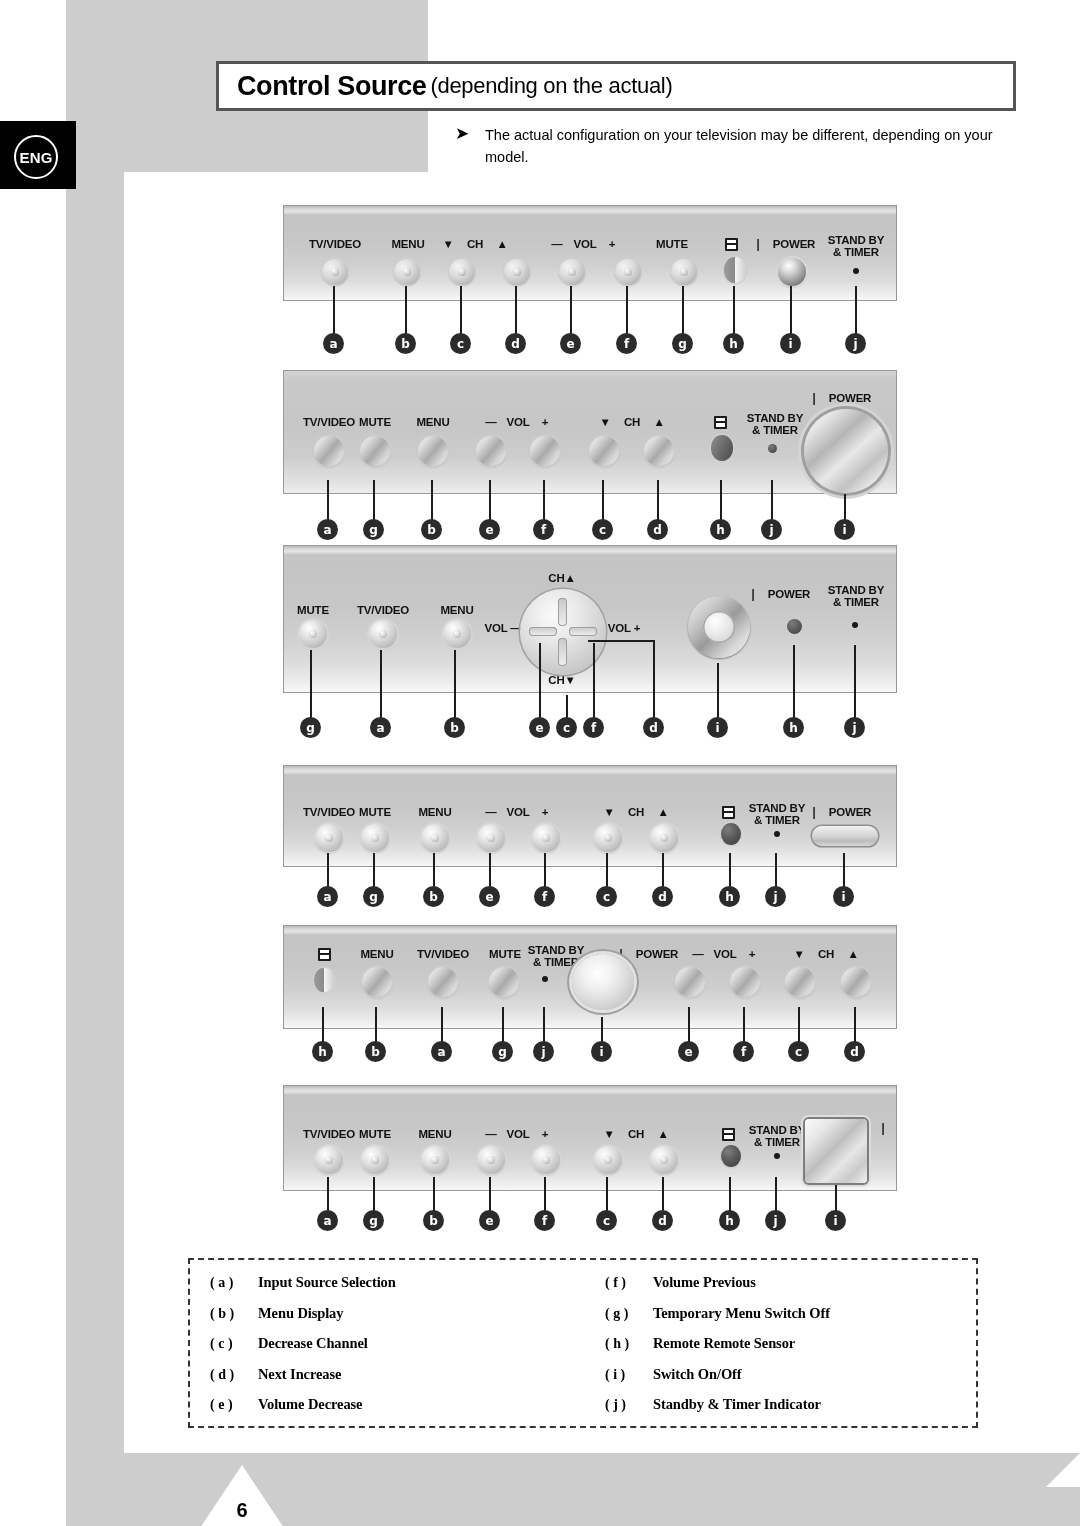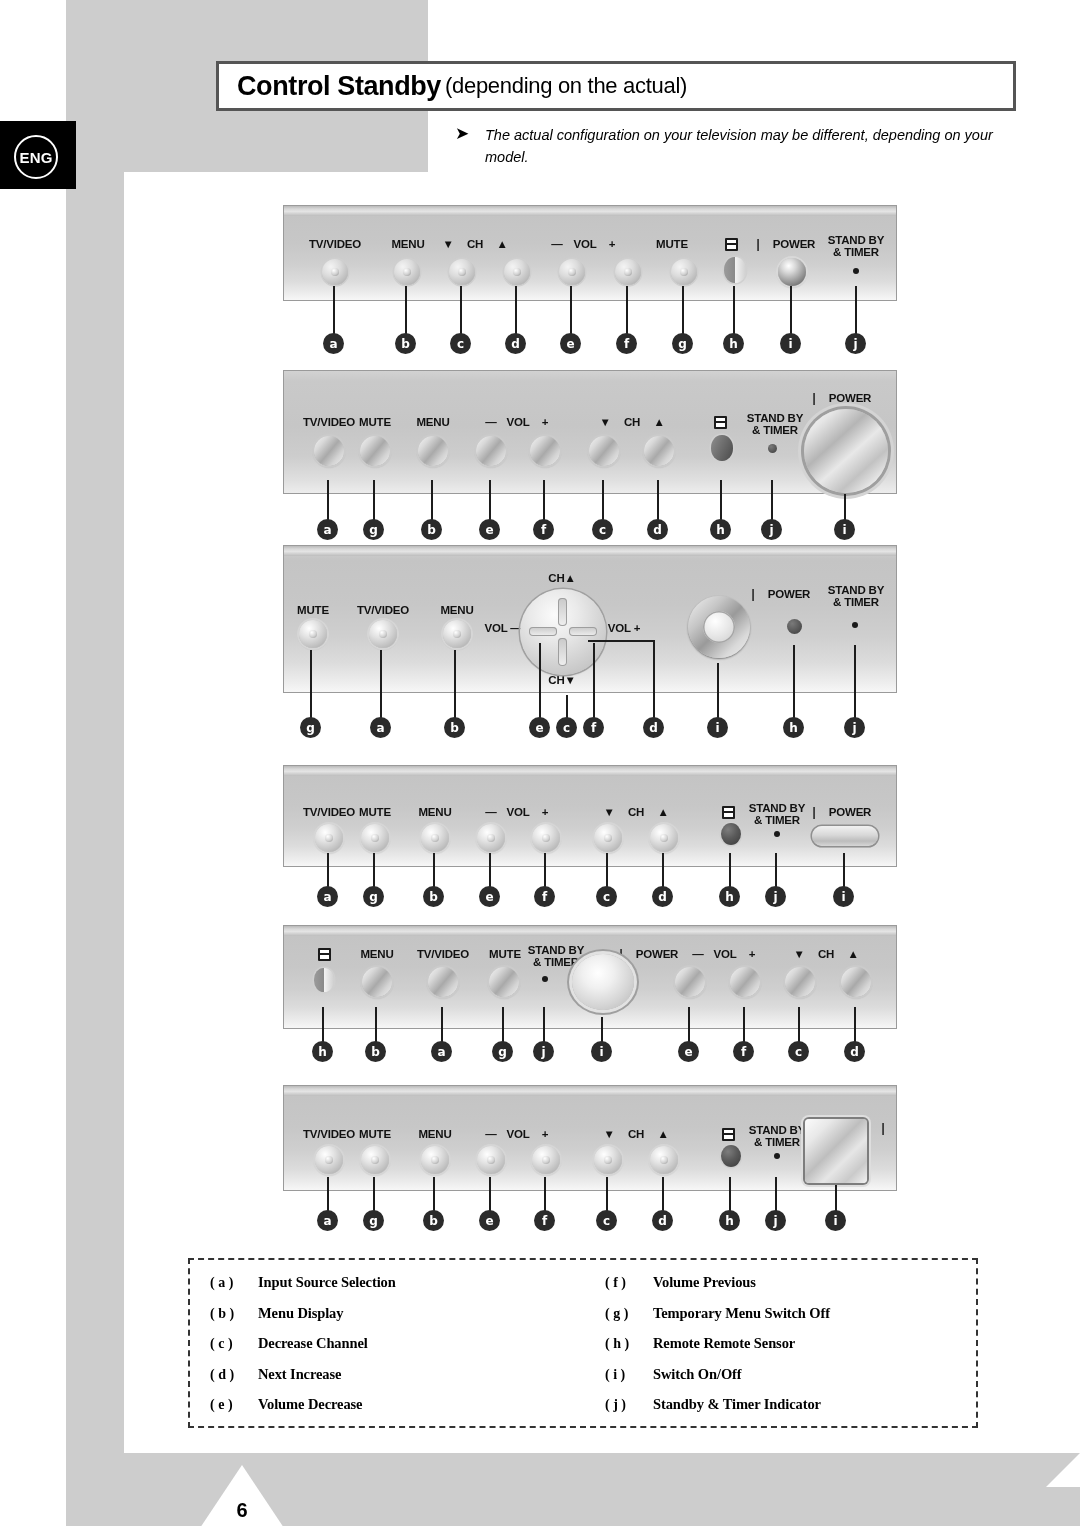--- a/index.html
+++ b/index.html
@@ -31,21 +31,21 @@
       font-size:20px;font-weight:bold;color:#000;padding-bottom:6px;box-sizing:border-box;}
 
   
   #title-box{position:absolute;left:216px;top:61px;width:800px;height:50px;
       background:#fff;border:3px solid #555;box-sizing:border-box;display:flex;align-items:center;}
   #title-main{font-size:27px;font-weight:bold;color:#000;margin-left:18px;letter-spacing:-0.4px;}
   #title-sub{font-size:22px;color:#000;margin-left:4px;letter-spacing:-0.3px;}
 
   #note-row{position:absolute;left:455px;top:124px;width:560px;display:flex;align-items:flex-start;}
   #note-arrow{width:30px;flex:0 0 30px;font-size:17px;line-height:20px;color:#000;}
-  #note-text{font-size:14.5px;line-height:22px;color:#000;font-style:italic;}
+  #note-text{font-size:14.5px;line-height:22px;color:#000;}
 
   
   .panel{position:absolute;left:283px;width:614px;box-sizing:border-box;}
   .bezel{position:relative;width:614px;border:1px solid #9a9a9a;box-sizing:border-box;
       background:linear-gradient(to bottom,#d8d8d8 0%,#cfcfcf 4%,#c9c9c9 6%,#c4c4c4 10%,
         #c7c7c7 40%,#cfcfcf 62%,#dcdcdc 80%,#eeeeee 94%,#f7f7f7 100%);}
   .bezel.flat{background:linear-gradient(to bottom,#d2d2d2 0%,#c9c9c9 8%,#c6c6c6 45%,#cdcdcd 70%,#e0e0e0 90%,#ededed 100%);}
   .topstrip{position:absolute;left:0;right:0;top:0;height:10px;
       background:linear-gradient(to bottom,#b9b9b9 0%,#d8d8d8 30%,#e4e4e4 55%,#bdbdbd 100%);}
 
@@ -145,21 +145,21 @@
 <div id="page-corner2"></div>
 
 <div id="eng-tab">
   <div id="eng-circle">ENG</div>
 </div>
 
 <div id="page-num-tri"></div>
 <div id="page-num">6</div>
 
 <div id="title-box">
-  <span id="title-main">Control Standby</span>
+  <span id="title-main">Control Source</span>
   <span id="title-sub">(depending on the actual)</span>
 </div>
 
 <div id="note-row">
   <div id="note-arrow">➤</div>
   <div id="note-text">The actual configuration on your television may be different, depending on your model.</div>
 </div>
 
 <div class="panel" id="p1" style="top:205px;">
   <div class="bezel" style="height:96px;">

